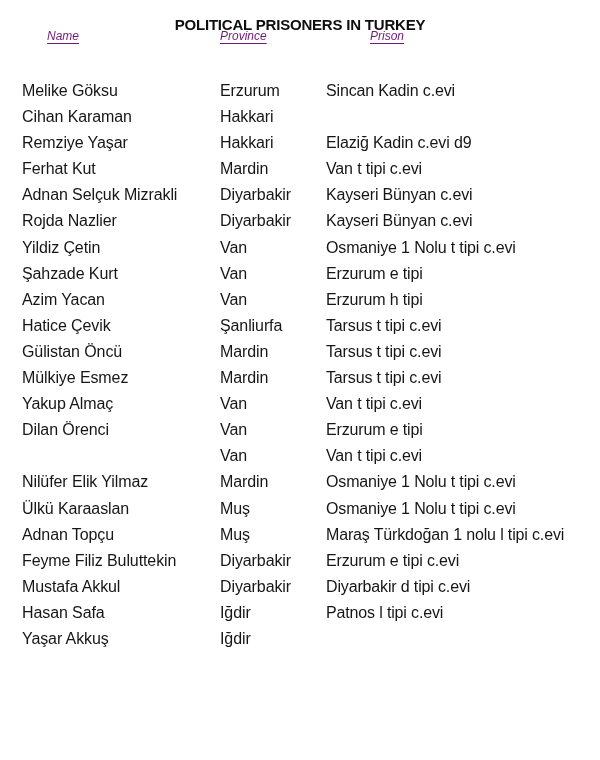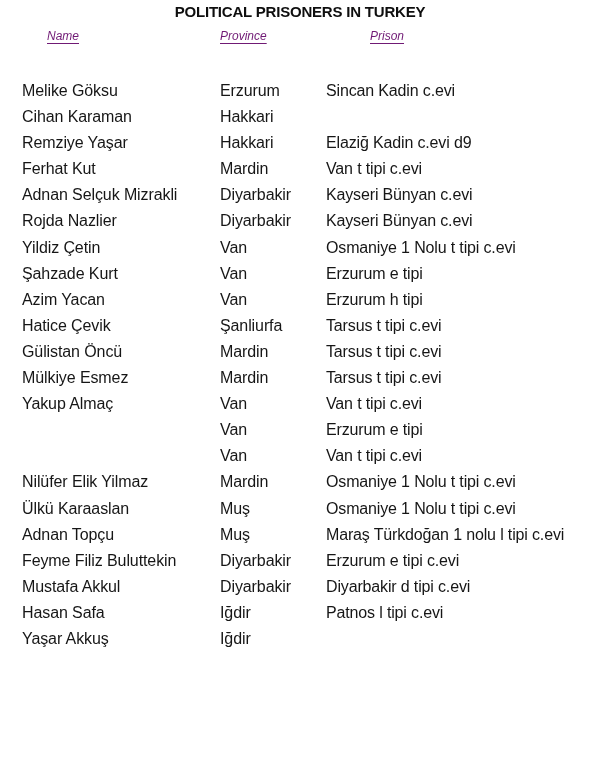--- a/index.html
+++ b/index.html
@@ -10,21 +10,21 @@
     body {
       width: 600px;
       height: 760px;
       position: relative;
       overflow: hidden;
       font-family: "Liberation Sans", "DejaVu Sans", sans-serif;
       color: #111111;
     }
     .title {
       position: absolute;
-      top: 3px;
+      top: 16px;
       left: 0;
       width: 600px;
       text-align: center;
       font-size: 15px;
       font-weight: bold;
       letter-spacing: -0.2px;
       color: #0e0e0e;
     }
     .col-header {
       position: absolute;
@@ -130,20 +130,21 @@
     <span class="cell c-name">Mülkiye Esmez</span>
     <span class="cell c-province">Mardin</span>
     <span class="cell c-prison">Tarsus t tipi c.evi</span>
   </div>
     <div class="row">
     <span class="cell c-name">Yakup Almaç</span>
     <span class="cell c-province">Van</span>
     <span class="cell c-prison">Van t tipi c.evi</span>
   </div>
     <div class="row">
+    <span class="cell c-name">Dilan Örenci</span>
     <span class="cell c-province">Van</span>
     <span class="cell c-prison">Erzurum e tipi</span>
   </div>
     <div class="row">
     <span class="cell c-province">Van</span>
     <span class="cell c-prison">Van t tipi c.evi</span>
   </div>
     <div class="row">
     <span class="cell c-name">Nilüfer Elik Yilmaz</span>
     <span class="cell c-province">Mardin</span>

